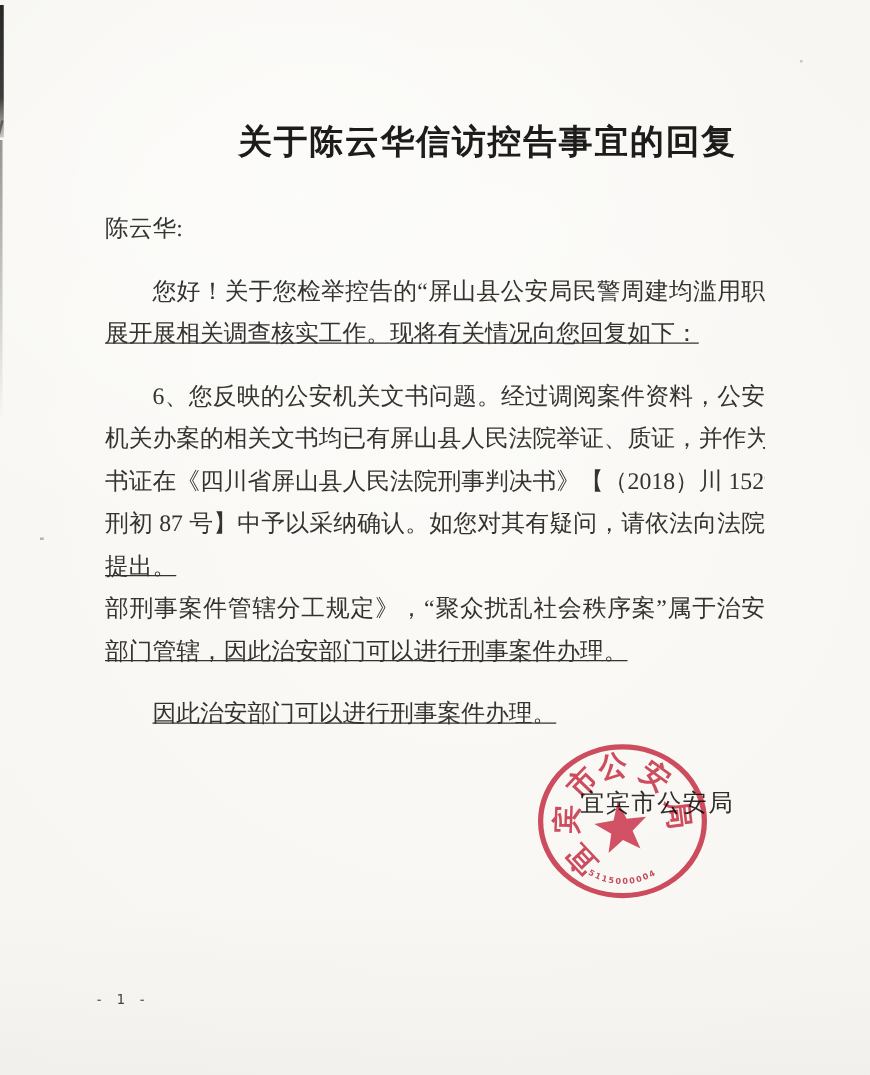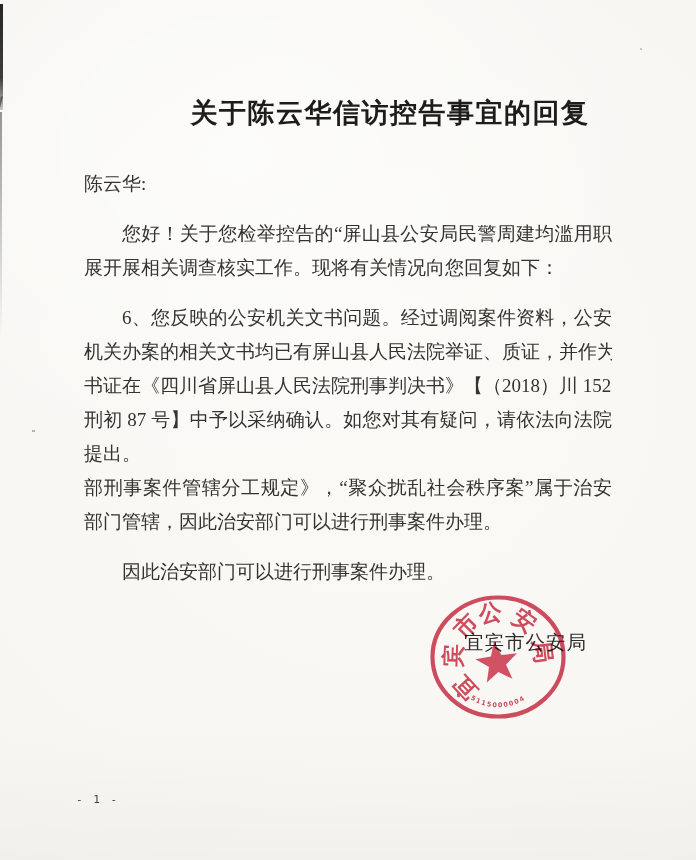--- a/index.html
+++ b/index.html
@@ -23,21 +23,21 @@
   .speck-2{position:absolute;left:640px;top:48px;width:2px;height:2px;background:#c9c7c2;}
 
   .title{
     position:absolute;left:0;right:0;top:95px;margin:0;padding-left:38px;
     text-align:center;font-size:27px;font-weight:bold;letter-spacing:1.5px;
     font-family:"DejaVu Sans","Liberation Sans",sans-serif;color:#1d1c1a;
   }
   .letter-body{position:absolute;left:84px;top:167px;width:528px;font-size:19px;color:#34332f;}
   .line{height:34px;line-height:34px;text-align:justify;text-align-last:justify;overflow:hidden;white-space:nowrap;}
   .line.indent{text-indent:38px;margin-top:16px;}
-  .line.para-end{text-align-last:left;}
+  .line.para-end{text-align-last:left;text-decoration:underline;}
   .salutation{text-align-last:left;}
 
   .signature{position:absolute;left:464px;top:629px;font-size:19.5px;letter-spacing:1px;color:#2d2c2a;z-index:3;}
   .date{position:absolute;left:451px;top:678px;font-size:18px;letter-spacing:1px;color:#2d2c2a;z-index:3;}
   .pagenum{position:absolute;left:76px;top:793px;font-size:11px;letter-spacing:2px;color:#44423e;
     font-family:"DejaVu Sans Mono","Liberation Mono",monospace;}
 
   .seal{
     position:absolute;left:428px;top:594px;width:140px;height:128px;z-index:4;
     mix-blend-mode:multiply;filter:blur(.4px);opacity:.93;pointer-events:none;

